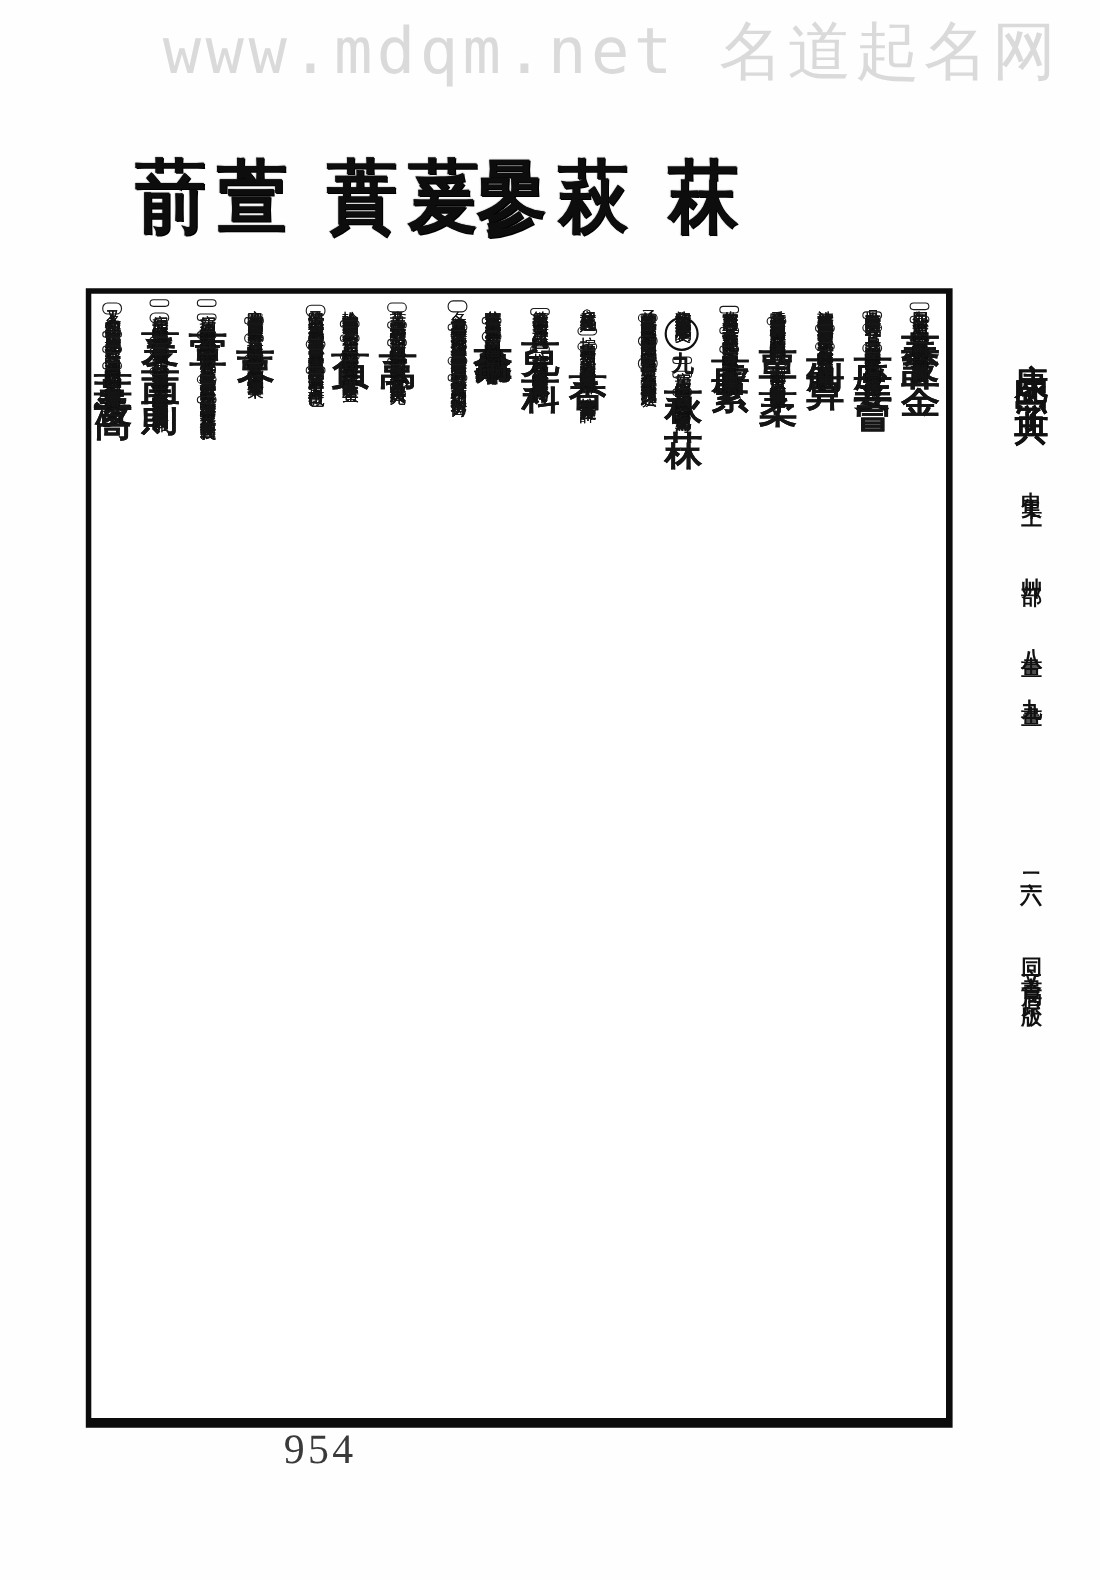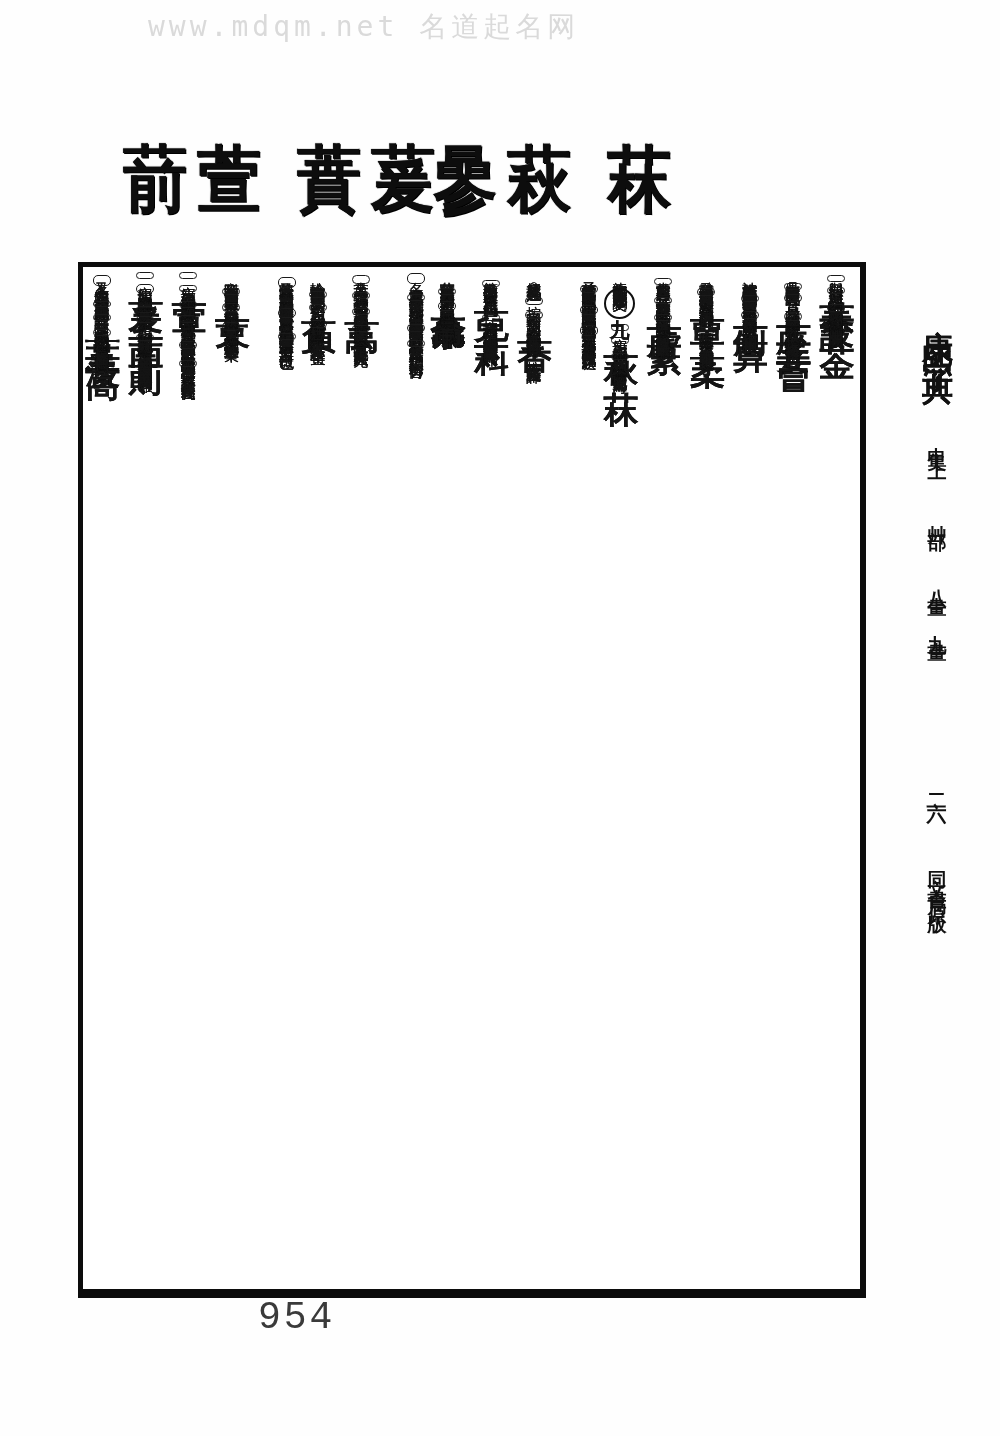--- a/index.html
+++ b/index.html
@@ -2,21 +2,21 @@
 <html><head>
 <meta charset="utf-8">
 <style>
   html,body{margin:0;padding:0;background:#ffffff;}
   .page{position:relative;width:1000px;height:1436px;background:#fefefe;overflow:hidden;
         font-family:"Liberation Serif","DejaVu Serif",serif;color:#151515;}
 
   
   .watermark{position:absolute;left:148px;top:8px;width:760px;height:62px;
              font-family:"DejaVu Sans Mono","Liberation Sans",sans-serif;
-             font-size:28px;color:#dadada;letter-spacing:4px;white-space:nowrap;}
+             font-size:58px;color:#dadada;letter-spacing:4px;white-space:nowrap;}
 
   
   .seal-row{position:absolute;left:0;top:128px;width:1000px;height:120px;}
   .seal-group{position:absolute;top:0;display:flex;}
   .seal-char{font-size:64px;line-height:104px;font-weight:bold;color:#0d0d0d;
              transform:scaleY(1.12);width:74px;text-align:center;
              text-shadow:0 0 1px #000, 1px 1px 0 #000;}
 
   
   .main-box{position:absolute;left:78px;top:262px;width:788px;height:1036px;
@@ -44,21 +44,21 @@
            text-shadow:0 0 0.6px #000;}
   .m-sec{font-size:19px;font-weight:bold;letter-spacing:7px;margin-top:52px;}
   .m-rad{font-size:19px;font-weight:bold;letter-spacing:7px;margin-top:40px;}
   .m-st1{font-size:19px;font-weight:bold;letter-spacing:7px;margin-top:34px;}
   .m-st2{font-size:19px;font-weight:bold;letter-spacing:7px;margin-top:14px;}
   .m-folio{font-size:20px;font-weight:bold;letter-spacing:8px;margin-top:128px;}
   .m-ed{font-size:19px;font-weight:bold;letter-spacing:9px;margin-top:44px;}
 
   
   .page-number{position:absolute;left:258px;top:1296px;
-               font-family:Liberation Mono, monospace;font-size:38px;color:#3a3a3a;
+               font-family:Liberation Serif, serif;font-size:38px;color:#3a3a3a;
                letter-spacing:3px;text-align:right;}
 </style>
 </head>
 <body>
 
 <div class="page">
 
   <div class="watermark">www.mdqm.net 名道起名网</div>
 
   <div class="seal-row" id="seal-row">

